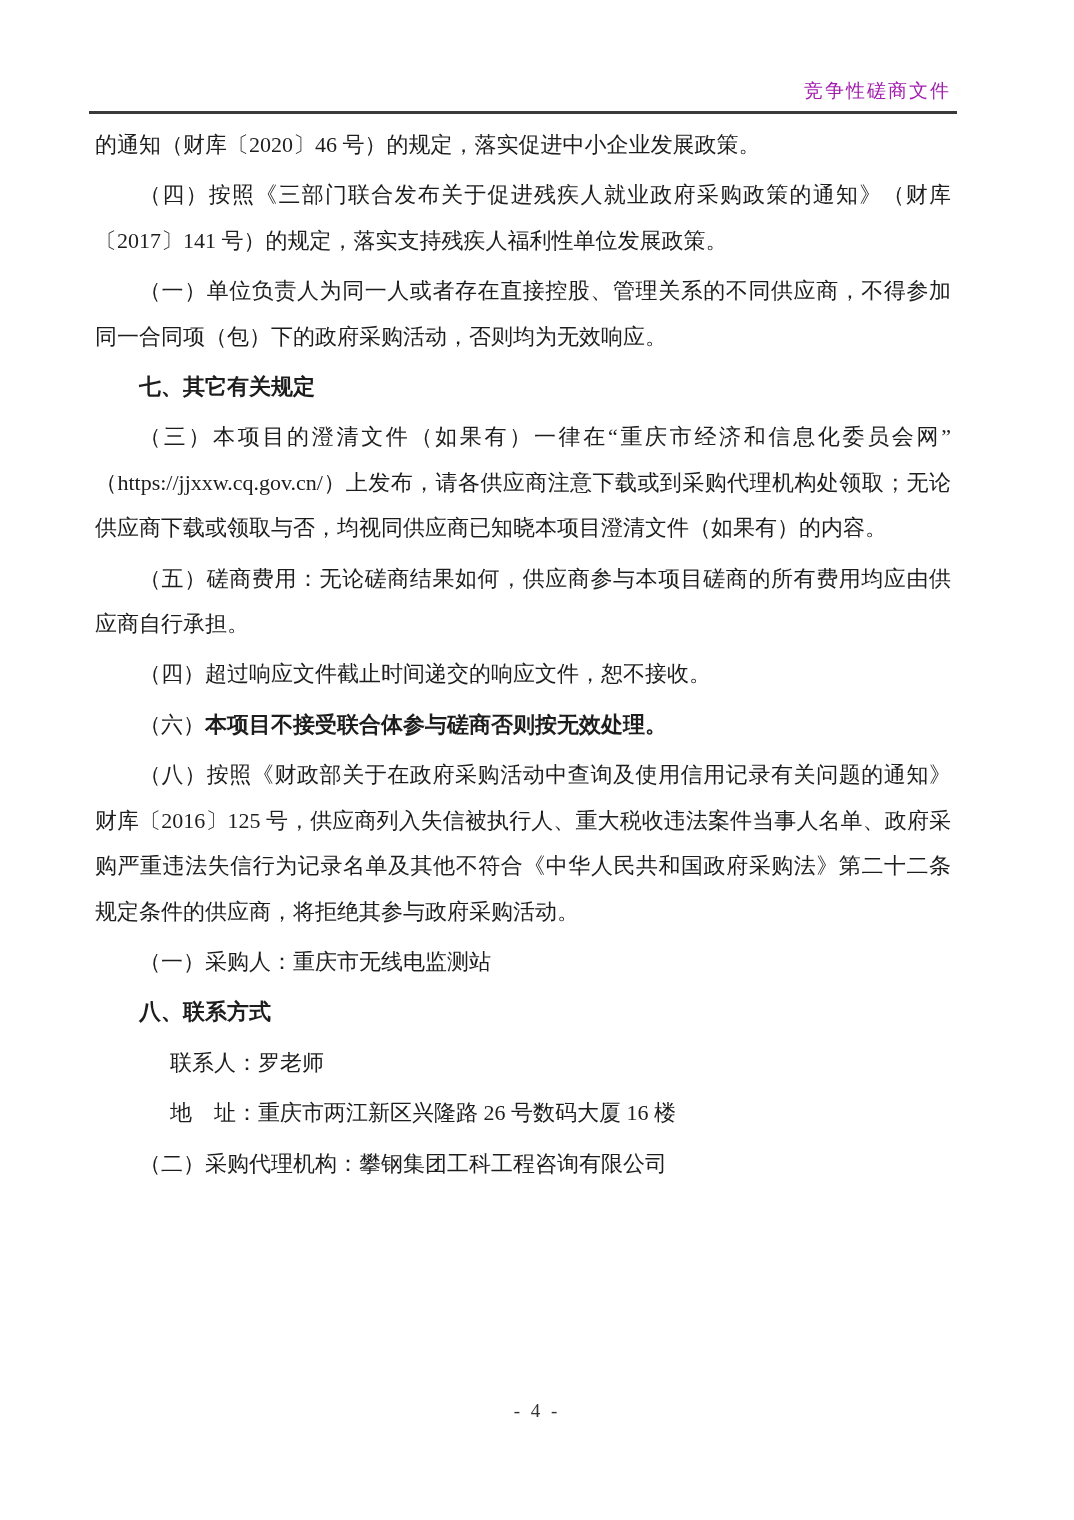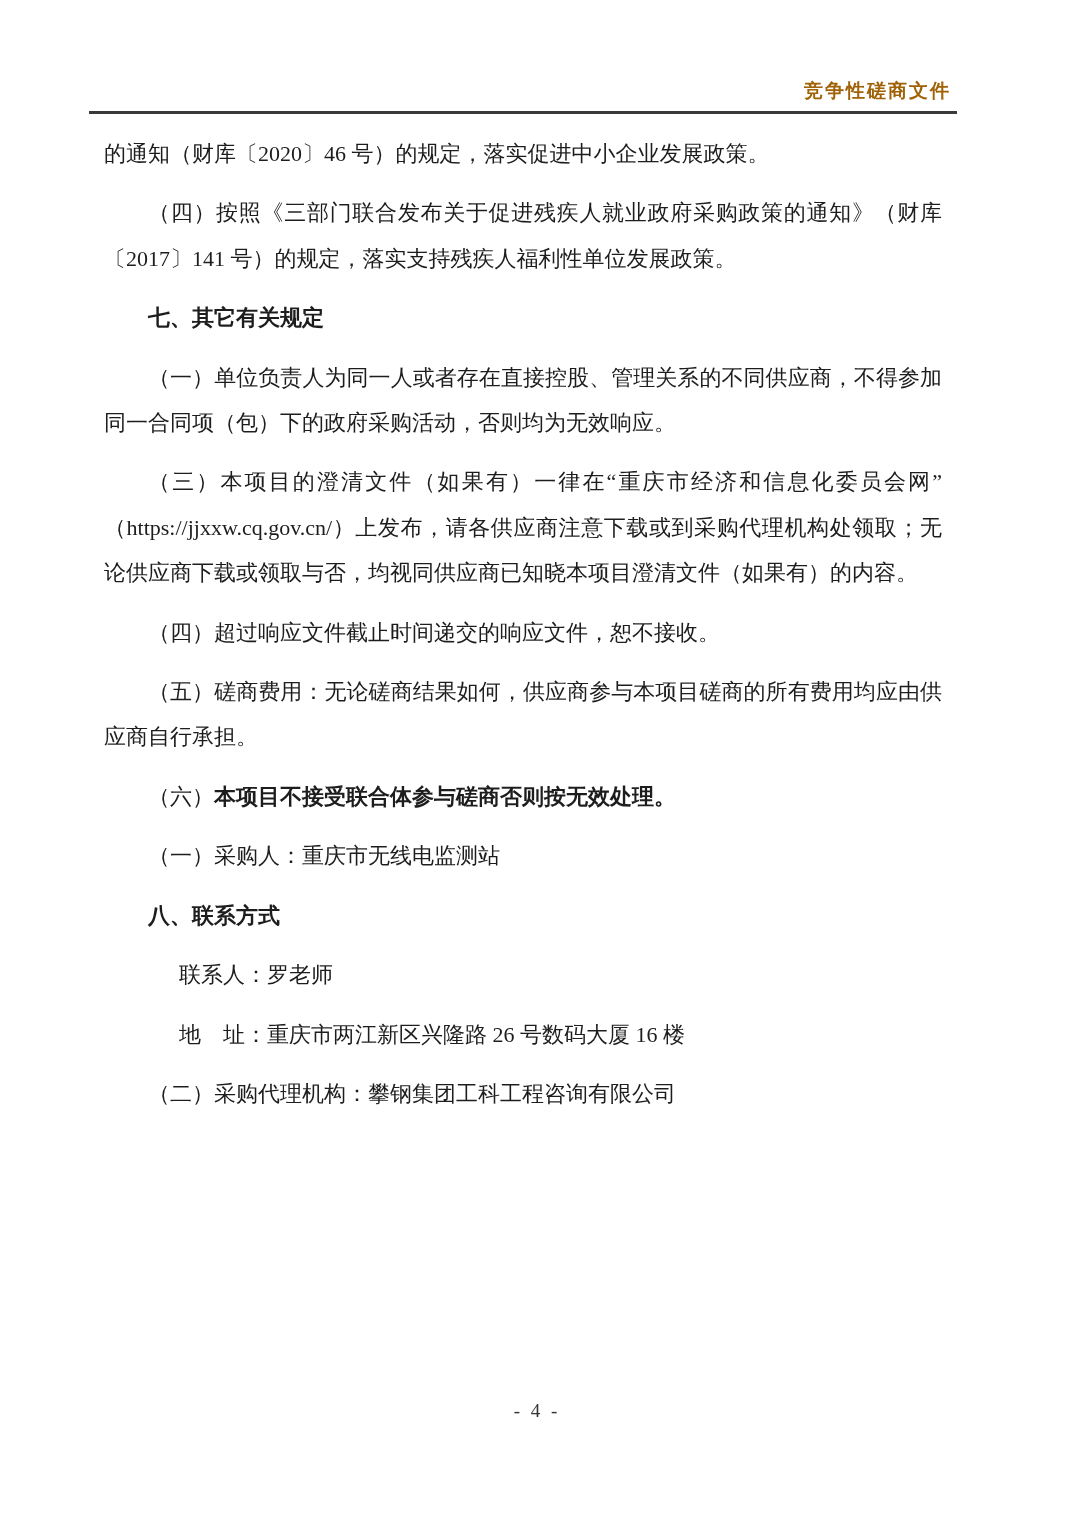--- a/index.html
+++ b/index.html
@@ -19,35 +19,34 @@
     width: 868px;
     padding-top: 78px;
     padding-bottom: 7px;
     border-bottom: 3px solid #3a3a3a;
     text-align: right;
     box-sizing: border-box;
   }
   .header-label {
     font-size: 19px;
     letter-spacing: 2px;
-    color: #a16207;
+    color: #a21caf;
     padding-right: 6px;
-    font-weight: bold;
   }
   .body-area {
     position: absolute;
     top: 117px;
     left: 90px;
     width: 866px;
     font-size: 22px;
     line-height: 45.4px;
     text-align: justify;
     overflow-wrap: break-word;
   }
-  .blk { margin: 14px; padding: 0; }
+  .blk { margin: 5px; padding: 0; }
   .para   { text-indent: 2em; }
   .heading{ text-indent: 2em; font-weight: 700; }
   .boldp  { text-indent: 2em; }
   .boldp .bt { font-weight: 700; }
   .sub    { padding-left: 75px; }
   .footer {
     position: absolute;
     top: 1400px;
     left: 0;
     width: 1074px;
@@ -62,26 +61,27 @@
 
 <div class="page">
 
   <div class="header">
     <span class="header-label">竞争性磋商文件</span>
   </div>
 
   <div class="body-area">
     <p class="blk continuation">的通知（财库〔2020〕46 号）的规定，落实促进中小企业发展政策。</p>
     <p class="blk para">（四）按照《三部门联合发布关于促进残疾人就业政府采购政策的通知》（财库〔2017〕141 号）的规定，落实支持残疾人福利性单位发展政策。</p>
+    <p class="blk para">（一）单位负责人为同一人或者存在直接控股、管理关系的不同供应商，不得参加同一合同项（包）下的政府采购活动，否则均为无效响应。</p>
     <p class="blk heading">七、其它有关规定</p>
-    <p class="blk para">（一）单位负责人为同一人或者存在直接控股、管理关系的不同供应商，不得参加同一合同项（包）下的政府采购活动，否则均为无效响应。</p>
     <p class="blk para">（三）本项目的澄清文件（如果有）一律在“重庆市经济和信息化委员会网”（https://jjxxw.cq.gov.cn/）上发布，请各供应商注意下载或到采购代理机构处领取；无论供应商下载或领取与否，均视同供应商已知晓本项目澄清文件（如果有）的内容。</p>
+    <p class="blk para">（五）磋商费用：无论磋商结果如何，供应商参与本项目磋商的所有费用均应由供应商自行承担。</p>
     <p class="blk para">（四）超过响应文件截止时间递交的响应文件，恕不接收。</p>
-    <p class="blk para">（五）磋商费用：无论磋商结果如何，供应商参与本项目磋商的所有费用均应由供应商自行承担。</p>
     <p class="blk boldp"><span class="num">（六）</span><span class="bt">本项目不接受联合体参与磋商否则按无效处理。</span></p>
+    <p class="blk para">（八）按照《财政部关于在政府采购活动中查询及使用信用记录有关问题的通知》财库〔2016〕125 号，供应商列入失信被执行人、重大税收违法案件当事人名单、政府采购严重违法失信行为记录名单及其他不符合《中华人民共和国政府采购法》第二十二条规定条件的供应商，将拒绝其参与政府采购活动。</p>
     <p class="blk para">（一）采购人：重庆市无线电监测站</p>
     <p class="blk heading">八、联系方式</p>
     <p class="blk sub">联系人：罗老师</p>
     <p class="blk sub">地　址：重庆市两江新区兴隆路 26 号数码大厦 16 楼</p>
     <p class="blk para">（二）采购代理机构：攀钢集团工科工程咨询有限公司</p>
   </div>
 
   <div class="footer">
     <span>- 4 -</span>
   </div>

